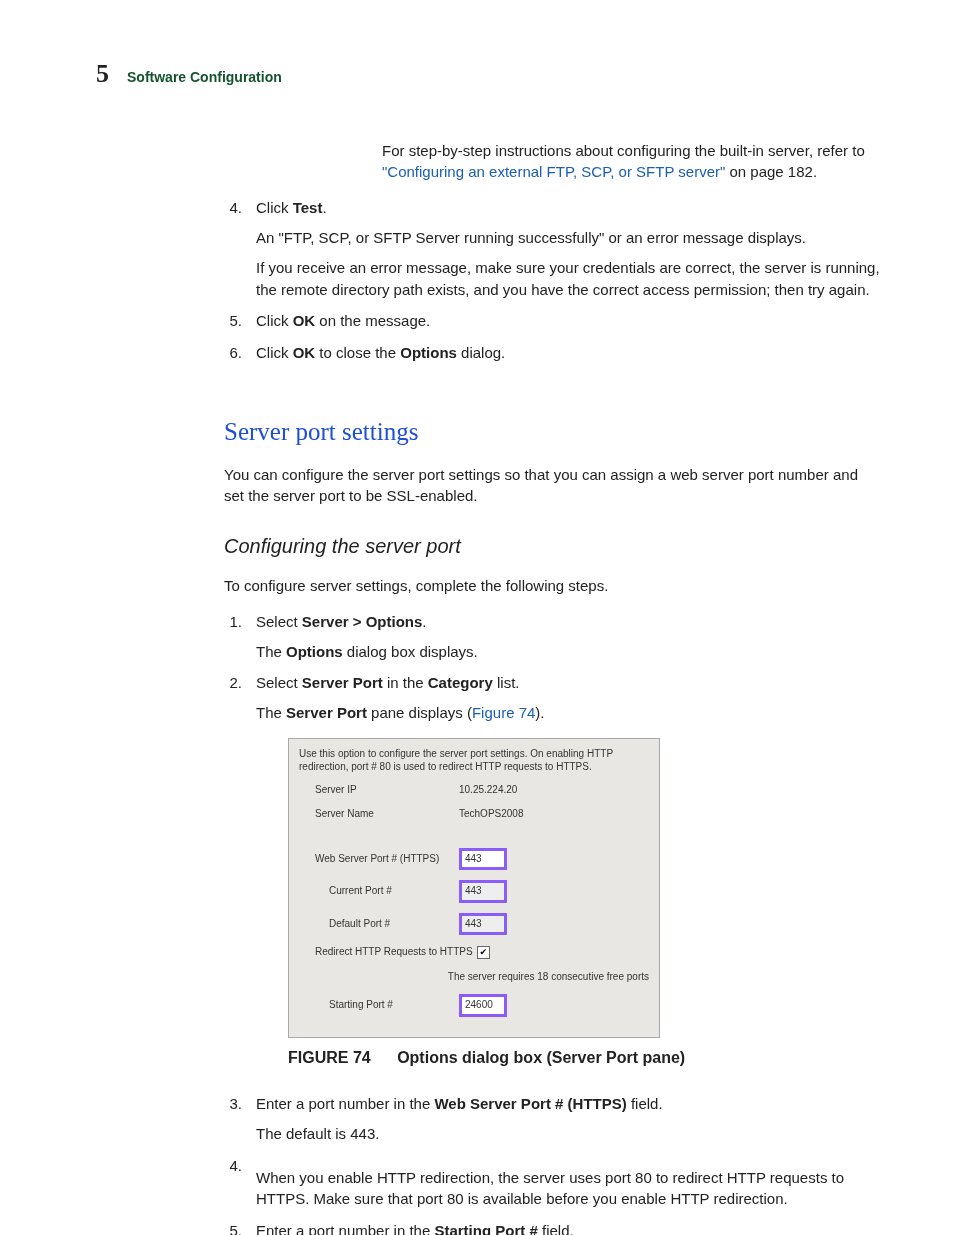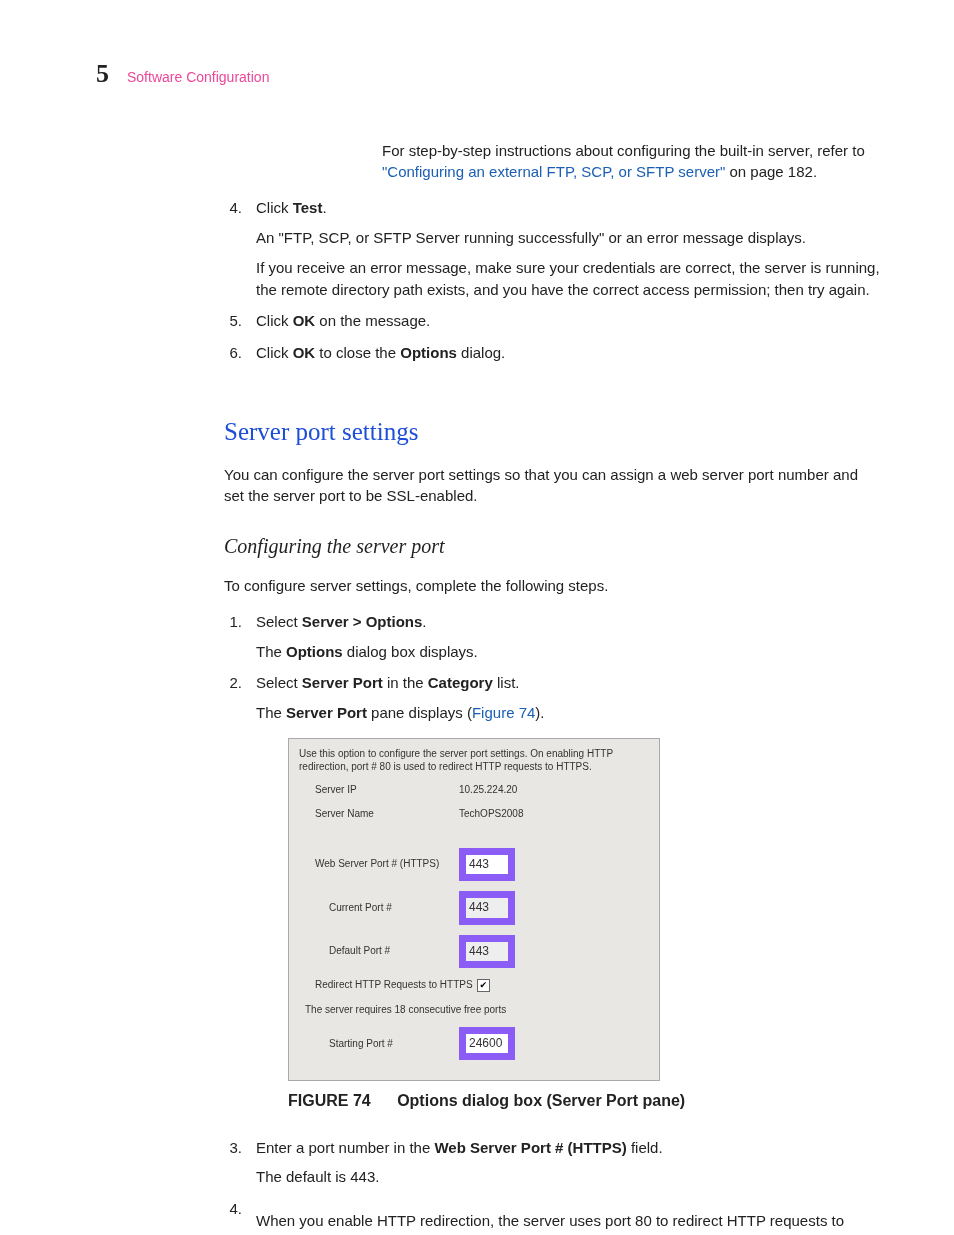--- a/index.html
+++ b/index.html
@@ -25,21 +25,22 @@
     gap: 18px;
     margin-bottom: 48px;
   }
   .chapter-num {
     font-family: Georgia, 'Times New Roman', serif;
     font-size: 26px;
     font-weight: 700;
   }
   .chapter-title {
     font-size: 14px;
-    color: #ec4899;
+    color: #14532d;
+    font-weight: bold;
   }
   .body-indent {
     margin-left: 158px;
   }
   .link { color: #1a5fb4; }
   .ol {
     list-style: none;
     margin: 0;
     padding: 0;
   }
@@ -59,21 +60,21 @@
   .ol .body p:last-child { margin-bottom: 0; }
   .bold { font-weight: 700; }
   h2.section {
     font-family: Georgia, 'Times New Roman', serif;
     font-weight: 400;
     font-size: 25px;
     margin: 50px 0 10px 0;
     color: #1d4ed8;
   }
   h3.sub {
-    font-family: Liberation Serif, serif;
+    font-family: Liberation Sans, sans-serif;
     font-style: italic;
     font-weight: 400;
     font-size: 20px;
     margin: 26px 0 6px 0;
     color: #222;
   }
   .panel {
     width: 350px;
     margin: 14px 0 6px 32px;
     border: 1px solid #aaa;
@@ -95,42 +96,42 @@
   .panel .row.indent1 .label { padding-left: 16px; }
   .panel .row.indent2 .label { padding-left: 30px; }
   .panel .row .val {
     margin-left: auto;
     width: 190px;
     text-align: left;
   }
   .panel .row .field {
     display: inline-block;
     width: 36px;
-    border: 7px solid #8b5cf6;
+    border: 3px solid #8b5cf6;
     background: #fff;
     padding: 1px 3px;
-    font-size: 12px;
+    font-size: 10px;
   }
   .panel .row .text60 {
     display: inline-block;
     color: #333;
   }
   .panel .cb {
     width: 11px; height: 11px;
     border: 1px solid #666;
     background: #fff;
     display: inline-flex;
     align-items: center;
     justify-content: center;
     font-size: 9px;
     line-height: 1;
     margin-left: 4px;
     color: #000;
   }
-  .panel .note { padding-left: 6px; margin-top: 6px; }
+  .panel .note { padding-left: 6px; margin-top: 6px; text-align: right; }
   .fig-caption {
     margin: 8px 0 14px 32px;
     font-size: 16px;
   }
   .fig-caption .fignum { font-weight: 700; font-family: Arial, sans-serif; }
   .fig-caption .figtitle { font-weight: 600; margin-left: 22px; }
   .main-col {
     margin-left: 128px;
   }
 </style>

